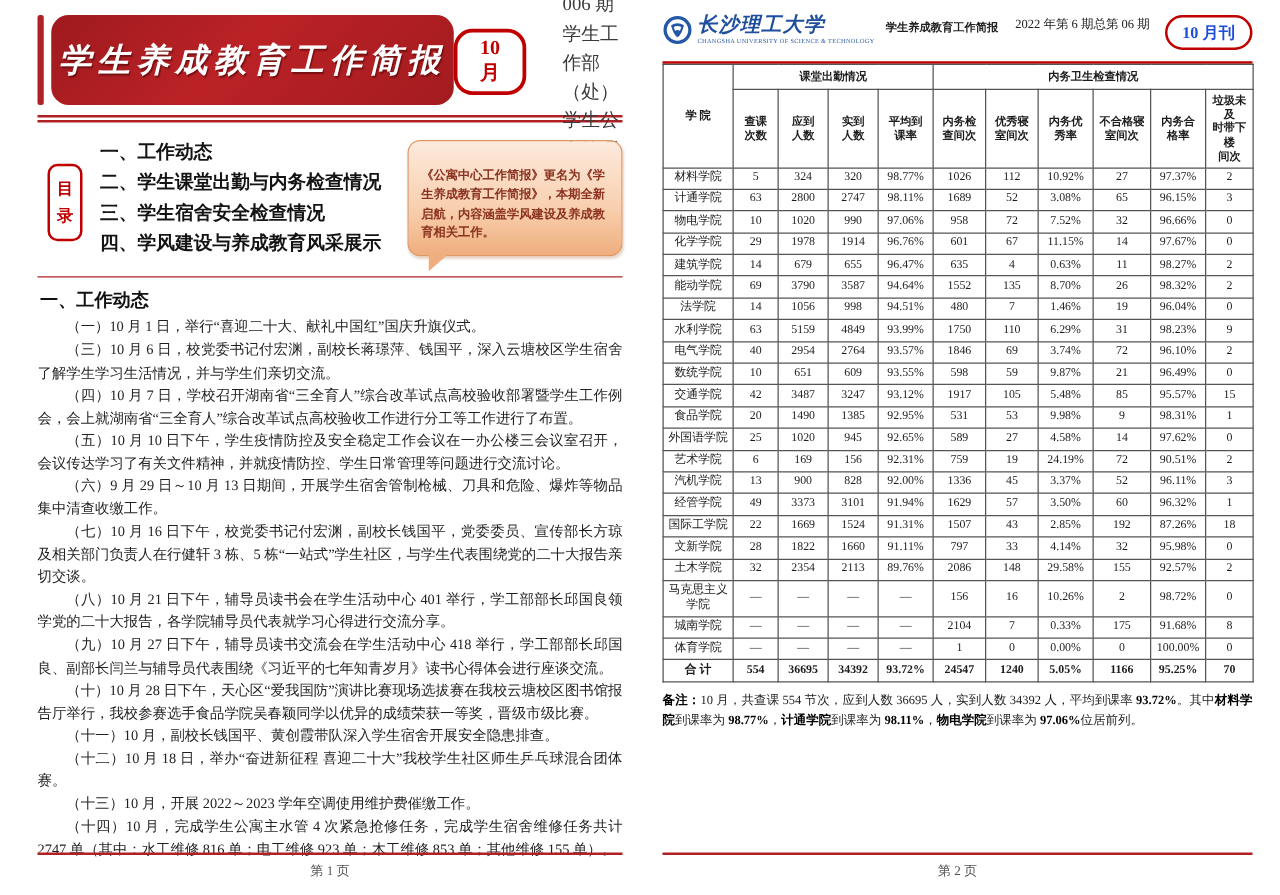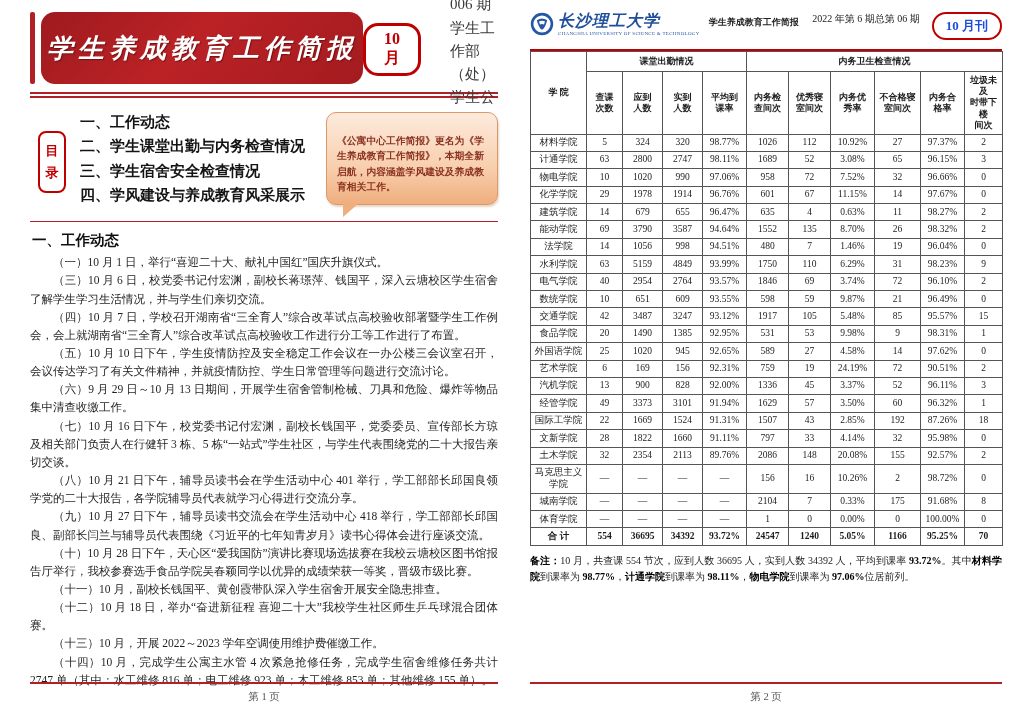--- a/index.html
+++ b/index.html
@@ -443,21 +443,21 @@
             <td>0</td>
           </tr>
           <tr>
             <td class="college">土木学院</td>
             <td>32</td>
             <td>2354</td>
             <td>2113</td>
             <td>89.76%</td>
             <td>2086</td>
             <td>148</td>
-            <td>20.08%</td>
+            <td>29.58%</td>
             <td>155</td>
             <td>92.57%</td>
             <td>2</td>
           </tr>
           <tr>
             <td class="college">马克思主义学院</td>
             <td>—</td>
             <td>—</td>
             <td>—</td>
             <td>—</td>

